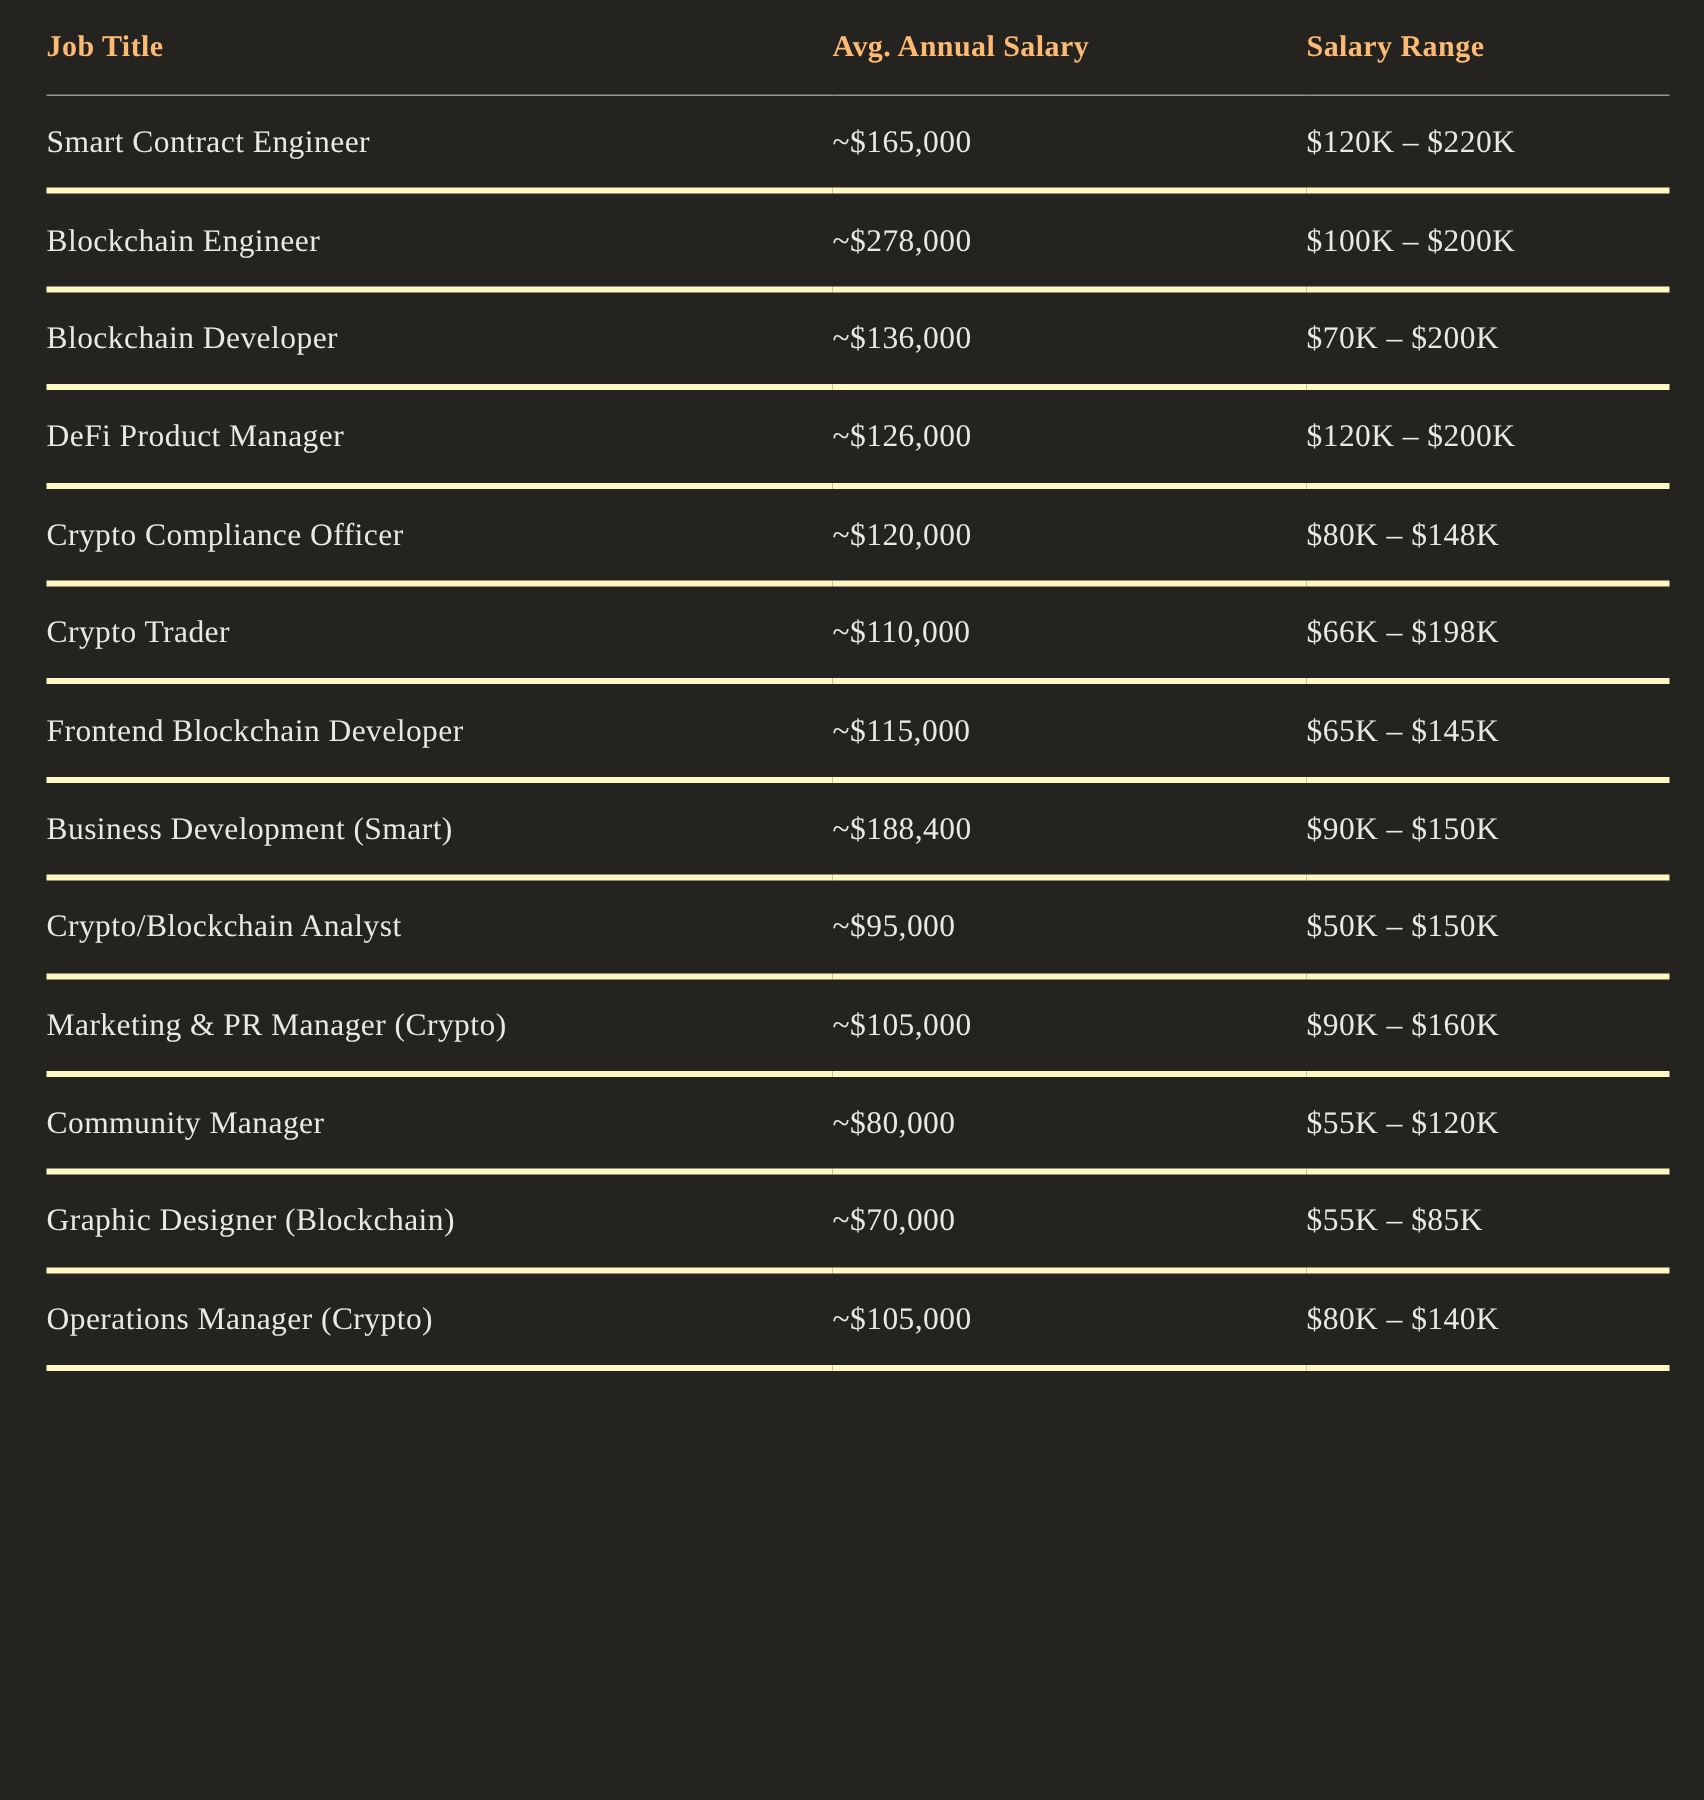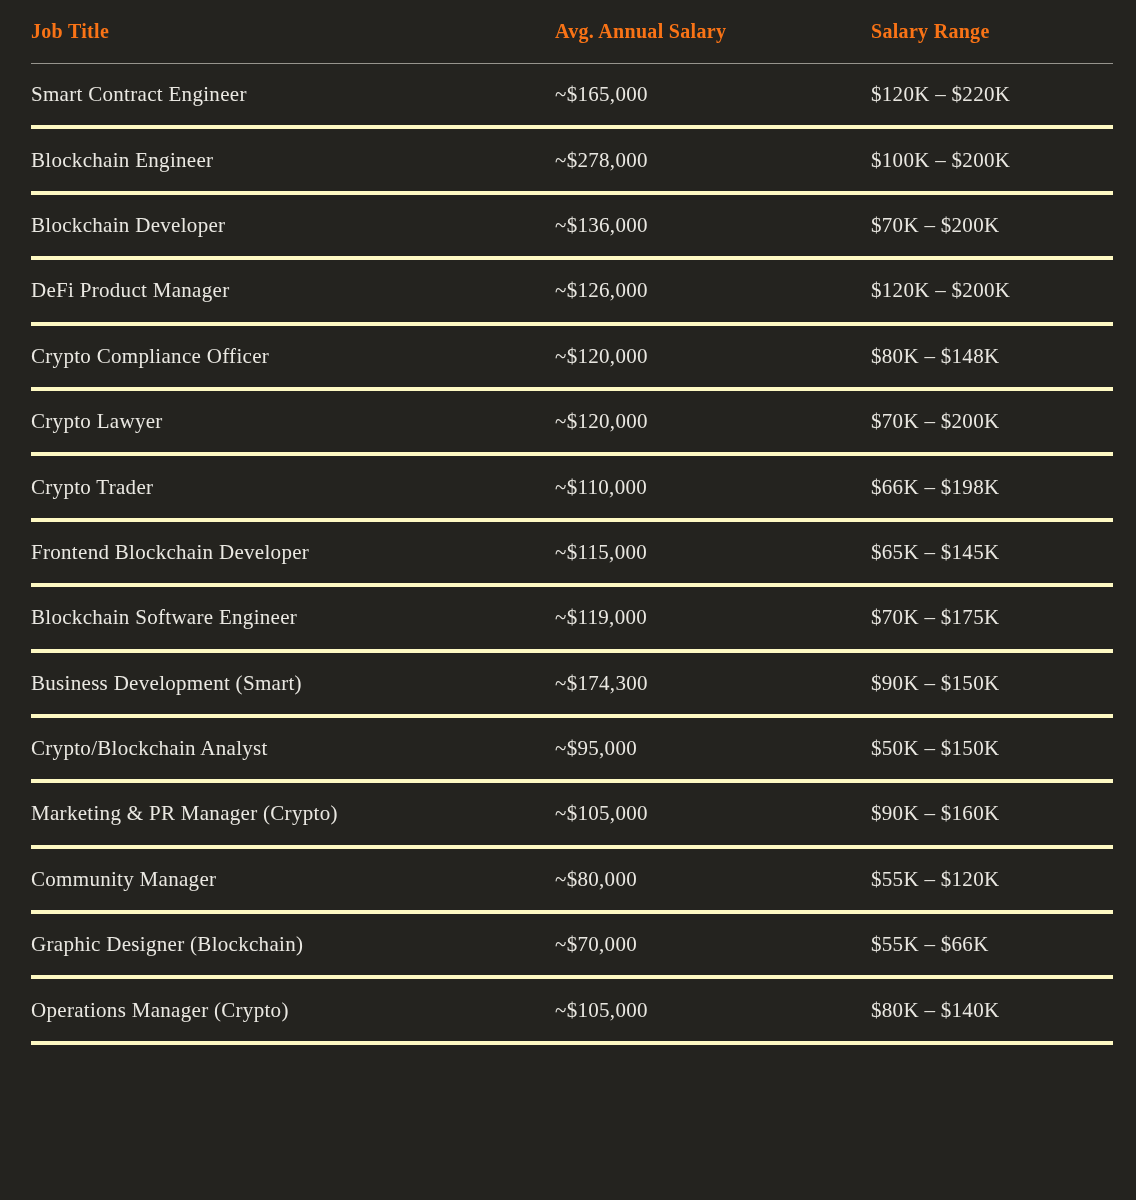--- a/index.html
+++ b/index.html
@@ -31,21 +31,21 @@
     vertical-align: middle;
     padding: 0;
     white-space: nowrap;
     overflow: hidden;
   }
   th {
     height: 63px;
     font-size: 20px;
     font-weight: 700;
     letter-spacing: 0.3px;
-    color: #f97316;
+    color: #fdba74;
     border-bottom: 1px solid #96948d;
   }
   td {
     height: 61.4px;
     font-size: 21px;
     font-weight: 400;
     letter-spacing: 0.3px;
     color: #eae8e2;
     border-bottom: 4px solid #fef9c3;
   }
@@ -87,63 +87,53 @@
         <td>DeFi Product Manager</td>
         <td>~$126,000</td>
         <td>$120K – $200K</td>
       </tr>
       <tr>
         <td>Crypto Compliance Officer</td>
         <td>~$120,000</td>
         <td>$80K – $148K</td>
       </tr>
       <tr>
-        <td>Crypto Lawyer</td>
-        <td>~$120,000</td>
-        <td>$70K – $200K</td>
-      </tr>
-      <tr>
         <td>Crypto Trader</td>
         <td>~$110,000</td>
         <td>$66K – $198K</td>
       </tr>
       <tr>
         <td>Frontend Blockchain Developer</td>
         <td>~$115,000</td>
         <td>$65K – $145K</td>
       </tr>
       <tr>
-        <td>Blockchain Software Engineer</td>
-        <td>~$119,000</td>
-        <td>$70K – $175K</td>
-      </tr>
-      <tr>
         <td>Business Development (Smart)</td>
-        <td>~$174,300</td>
+        <td>~$188,400</td>
         <td>$90K – $150K</td>
       </tr>
       <tr>
         <td>Crypto/Blockchain Analyst</td>
         <td>~$95,000</td>
         <td>$50K – $150K</td>
       </tr>
       <tr>
         <td>Marketing &amp; PR Manager (Crypto)</td>
         <td>~$105,000</td>
         <td>$90K – $160K</td>
       </tr>
       <tr>
         <td>Community Manager</td>
         <td>~$80,000</td>
         <td>$55K – $120K</td>
       </tr>
       <tr>
         <td>Graphic Designer (Blockchain)</td>
         <td>~$70,000</td>
-        <td>$55K – $66K</td>
+        <td>$55K – $85K</td>
       </tr>
       <tr>
         <td>Operations Manager (Crypto)</td>
         <td>~$105,000</td>
         <td>$80K – $140K</td>
       </tr>
     </tbody>
   </table>
 </div>
 

